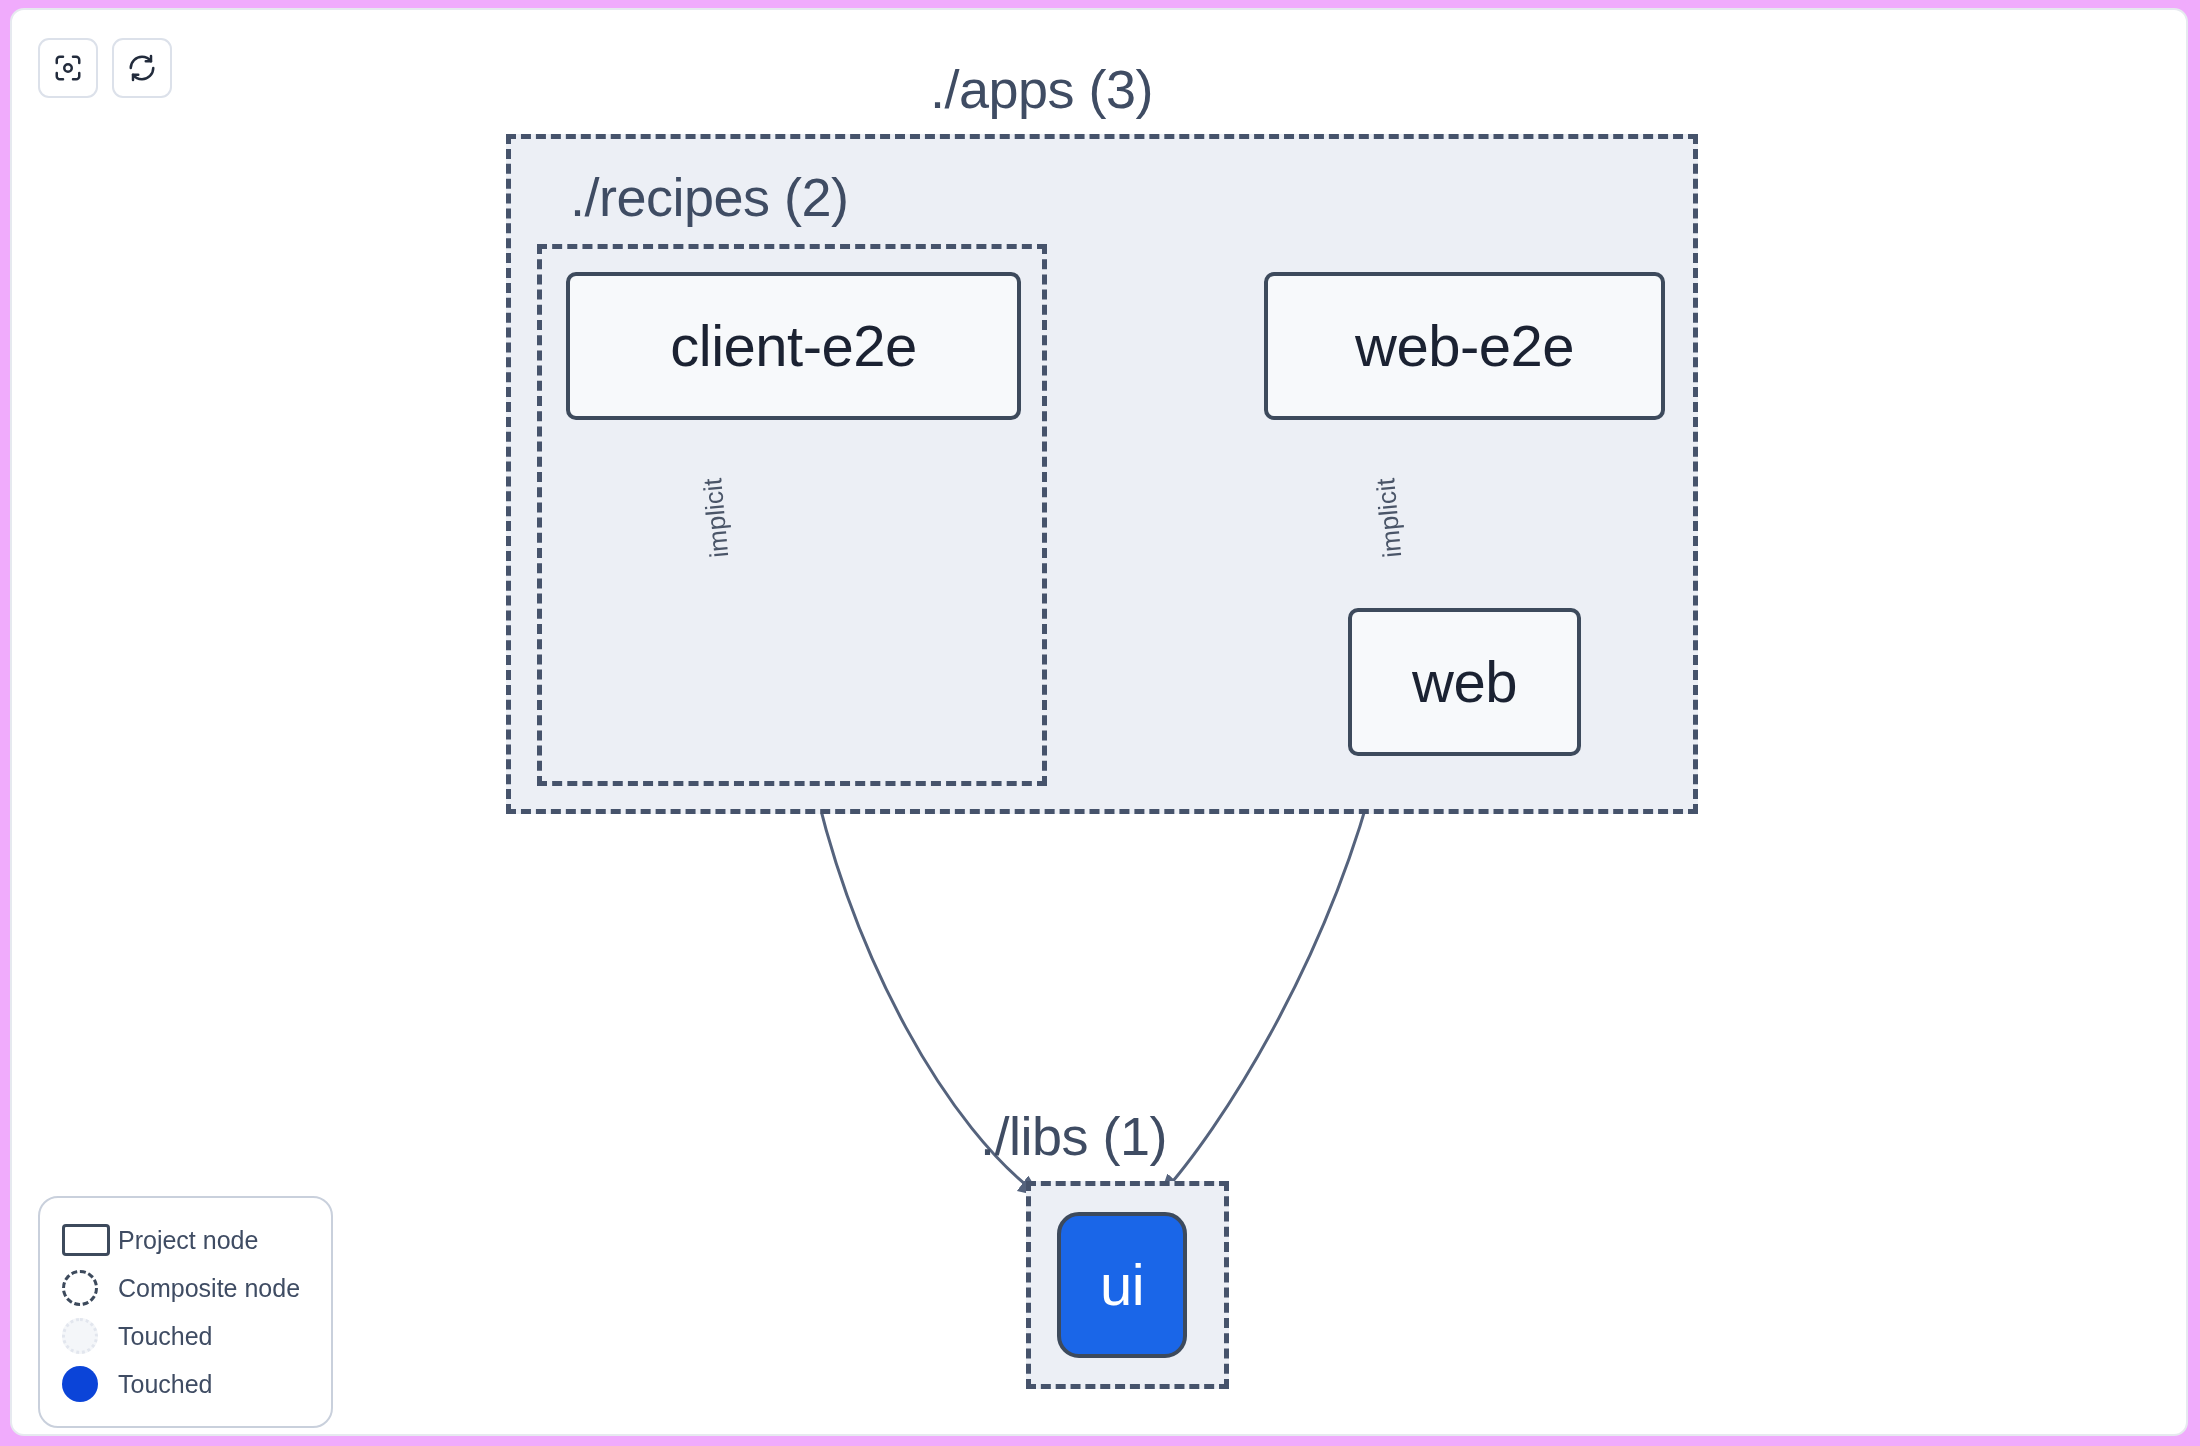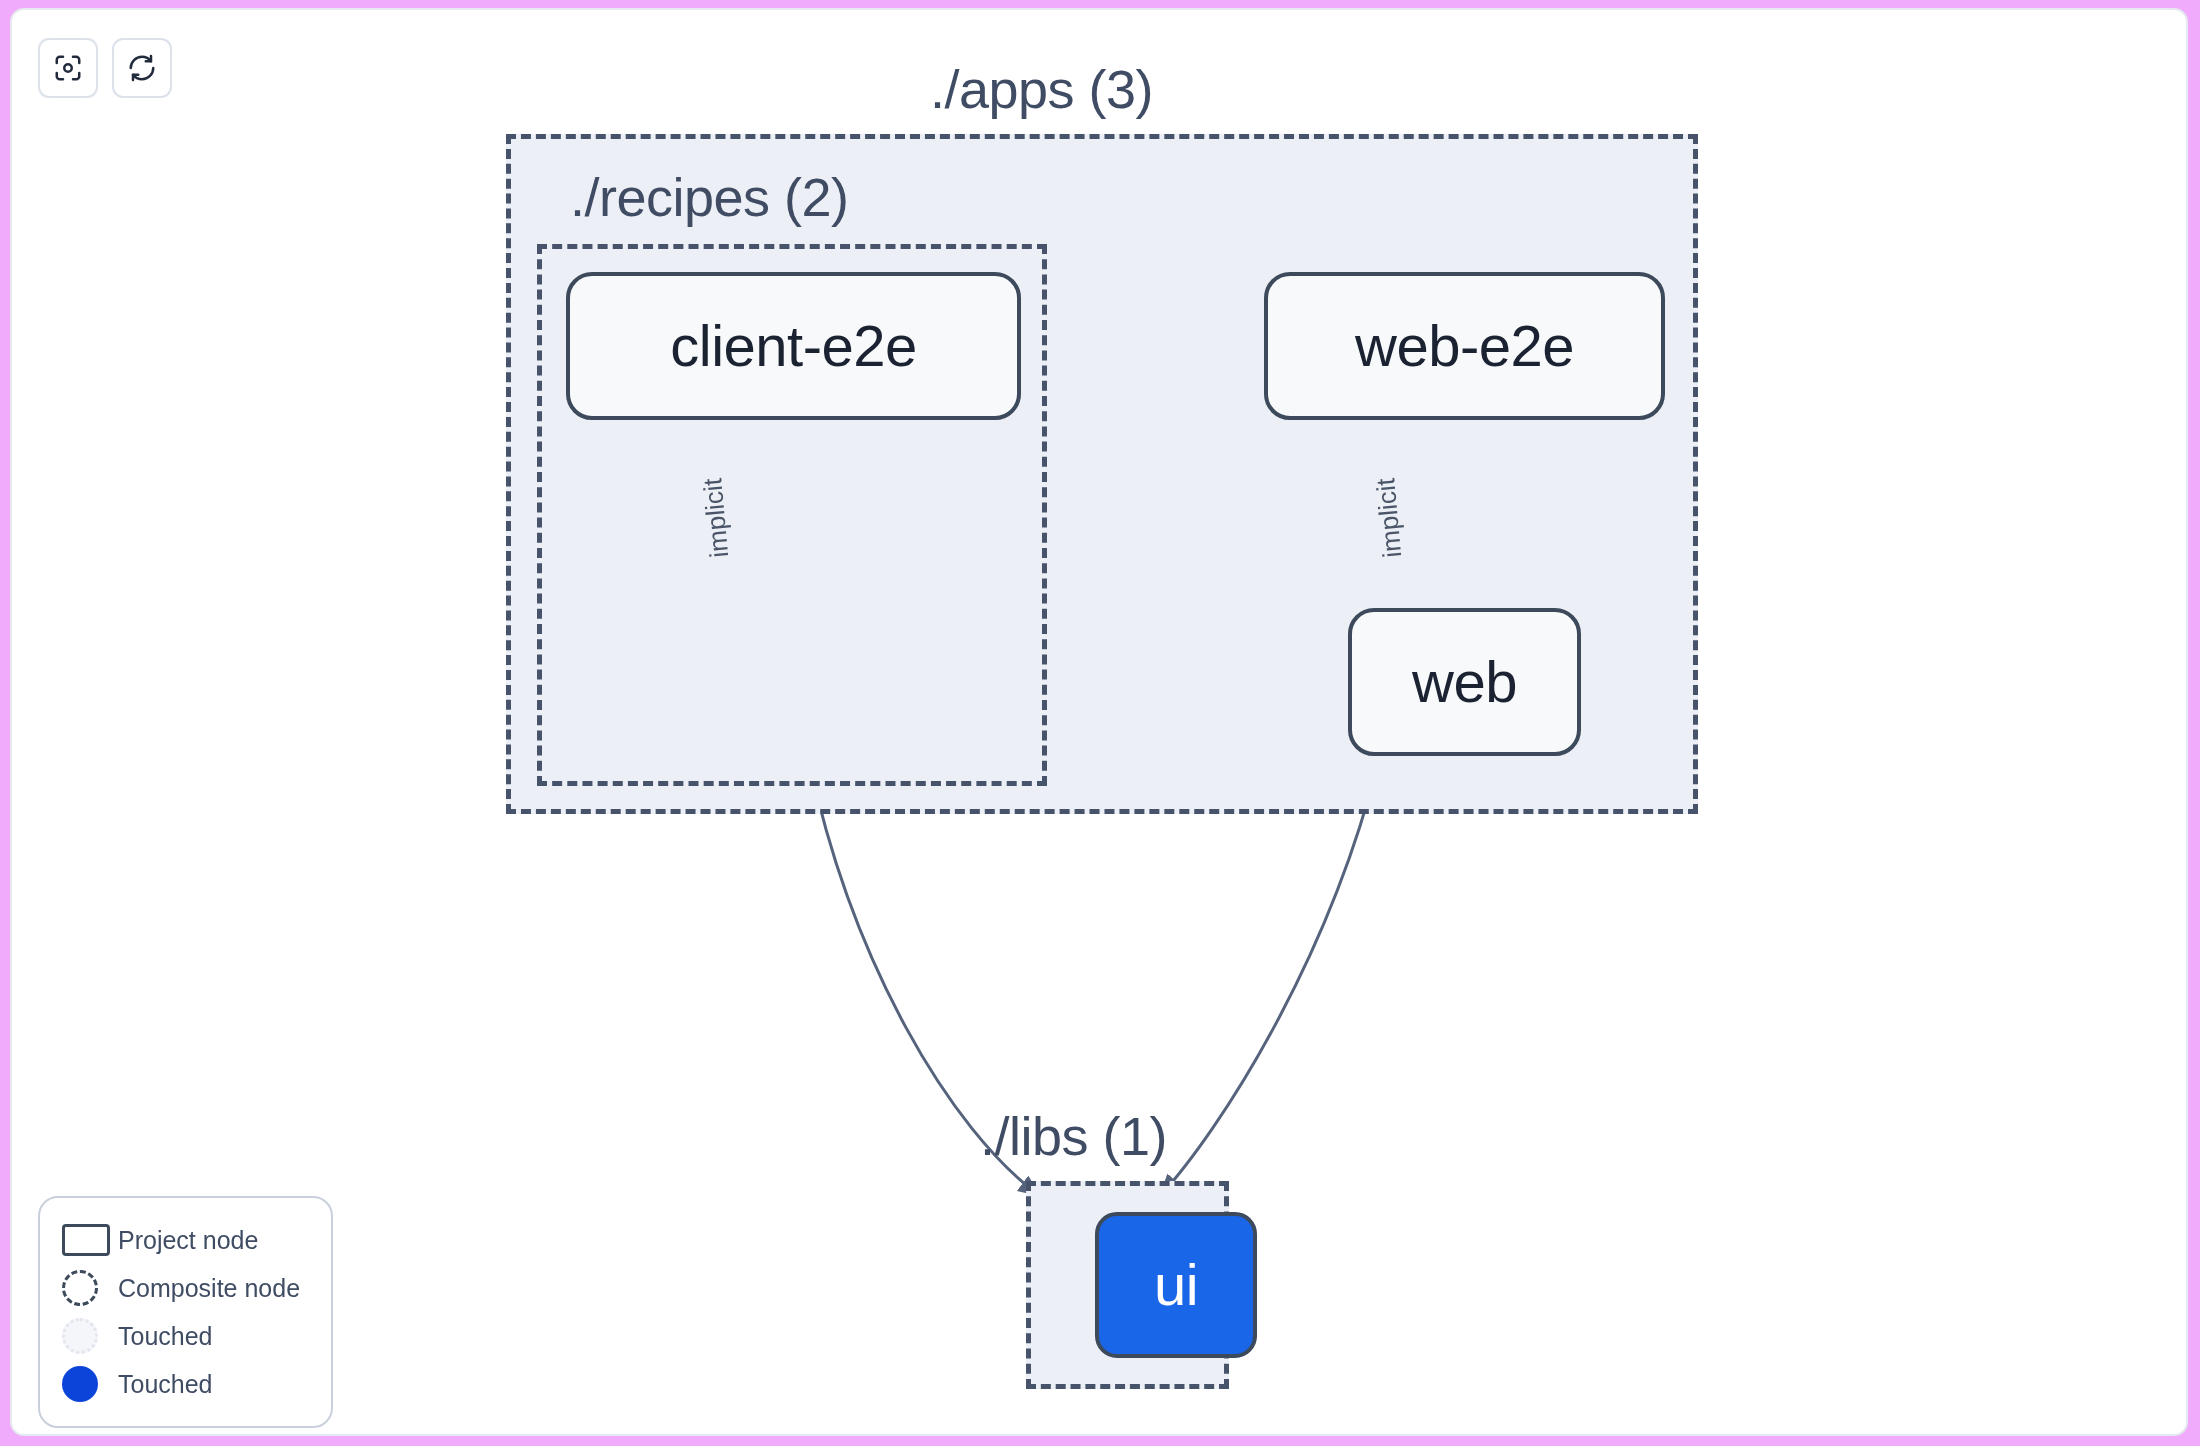--- a/index.html
+++ b/index.html
@@ -89,21 +89,21 @@
     letter-spacing: -0.5px;
     z-index: 30;
     line-height: 1;
   }
 
   
   .node {
     position: absolute;
     background: #F7F9FB;
     border: 4px solid #3D4A5C;
-    border-radius: 26px;
+    border-radius: 10px;
     display: flex;
     align-items: center;
     justify-content: center;
     box-sizing: border-box;
     z-index: 25;
     cursor: pointer;
   }
   .node-label {
     font-size: 58px;
     color: #1B2232;
@@ -253,21 +253,21 @@
 
 
   <div class="node" style="left:1264px; top:272px; width:401px; height:148px;">
     <span class="node-label">web-e2e</span>
   </div>
 
   <div class="node" style="left:1348px; top:608px; width:233px; height:148px;">
     <span class="node-label">web</span>
   </div>
 
-  <div class="node touched" style="left:1095px; top:1212px; width:162px; height:146px;justify-content:center;">
+  <div class="node touched" style="left:1057px; top:1212px; width:130px; height:146px;justify-content:center;">
     <span class="node-label">ui</span>
   </div>
 
   <div class="edge-label" style="left:676px; top:505px; transform: rotate(-95deg);">implicit</div>
 
   <div class="edge-label" style="left:1349px; top:505px; transform: rotate(-95deg);">implicit</div>
 
   <div class="legend">
     <div class="legend-row">
       <span class="legend-swatch">

